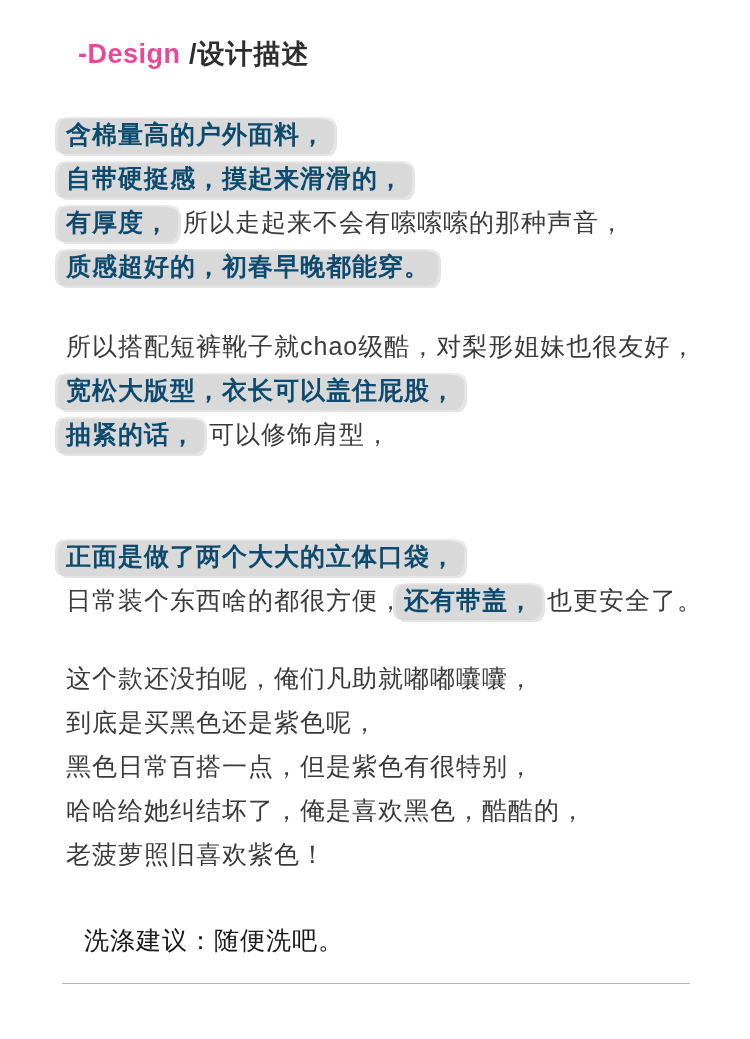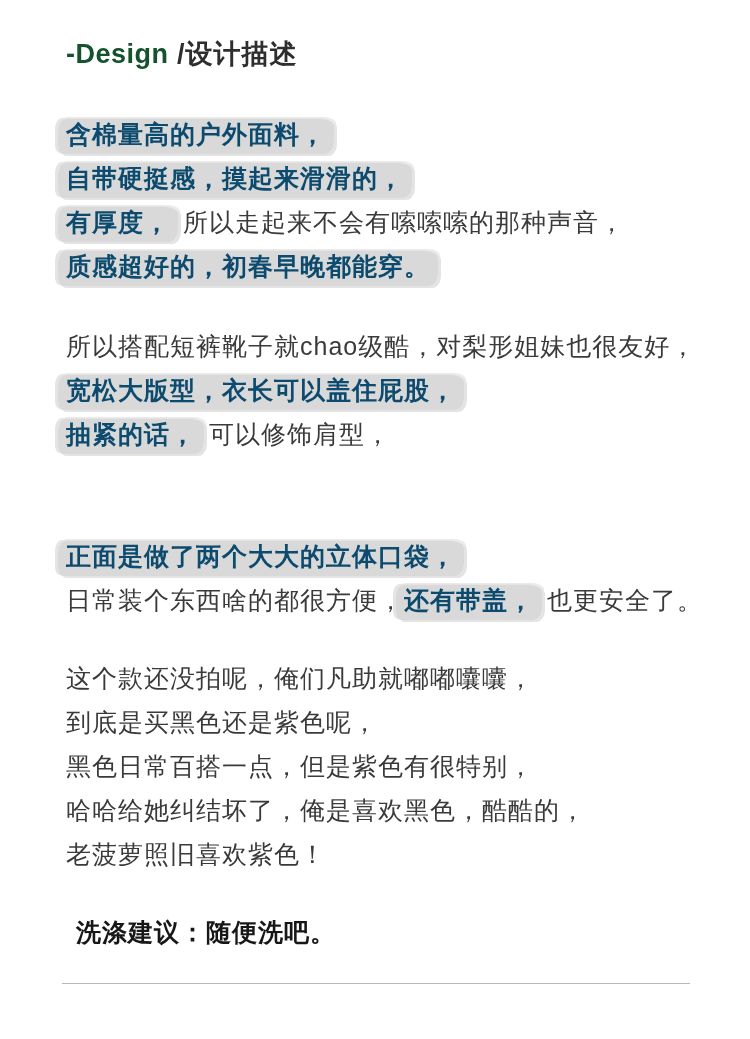--- a/index.html
+++ b/index.html
@@ -19,22 +19,23 @@
     position: absolute;
     top: 36px;
     left: 66px;
     margin: 0;
     font-size: 27px;
     line-height: 36px;
     white-space: nowrap;
   }
   .title-en {
     font-weight: 700;
-    color: #14532d;
+    color: #ec4899;
     letter-spacing: 0.5px;
+    margin-left: 12px;
   }
   .title-zh {
     font-weight: 700;
     color: #2e2e2e;
     letter-spacing: 1px;
   }
   #sections .section {
     position: absolute;
     left: 66px;
     white-space: nowrap;
@@ -62,24 +63,24 @@
     padding: 1px 8px 6px 8px;
     margin-left: -8px;
     margin-right: 5px;
     border-radius: 7px 12px 9px 5px / 11px 7px 12px 8px;
     box-shadow: 3px 2px 0 #e4e4e4, -3px -1px 0 #e4e4e4, 2px -2px 0 #ebebeb;
   }
   .wash {
     position: absolute;
     top: 900px;
     left: 66px;
-    margin: 10px;
+    margin: 18px;
     font-size: 25px;
     line-height: 44px;
-    font-weight: 700;
+    font-weight: 400;
     color: #171717;
     letter-spacing: 1px;
     white-space: nowrap;
   }
   .divider {
     position: absolute;
     top: 983px;
     left: 62px;
     width: 628px;
     height: 0;

